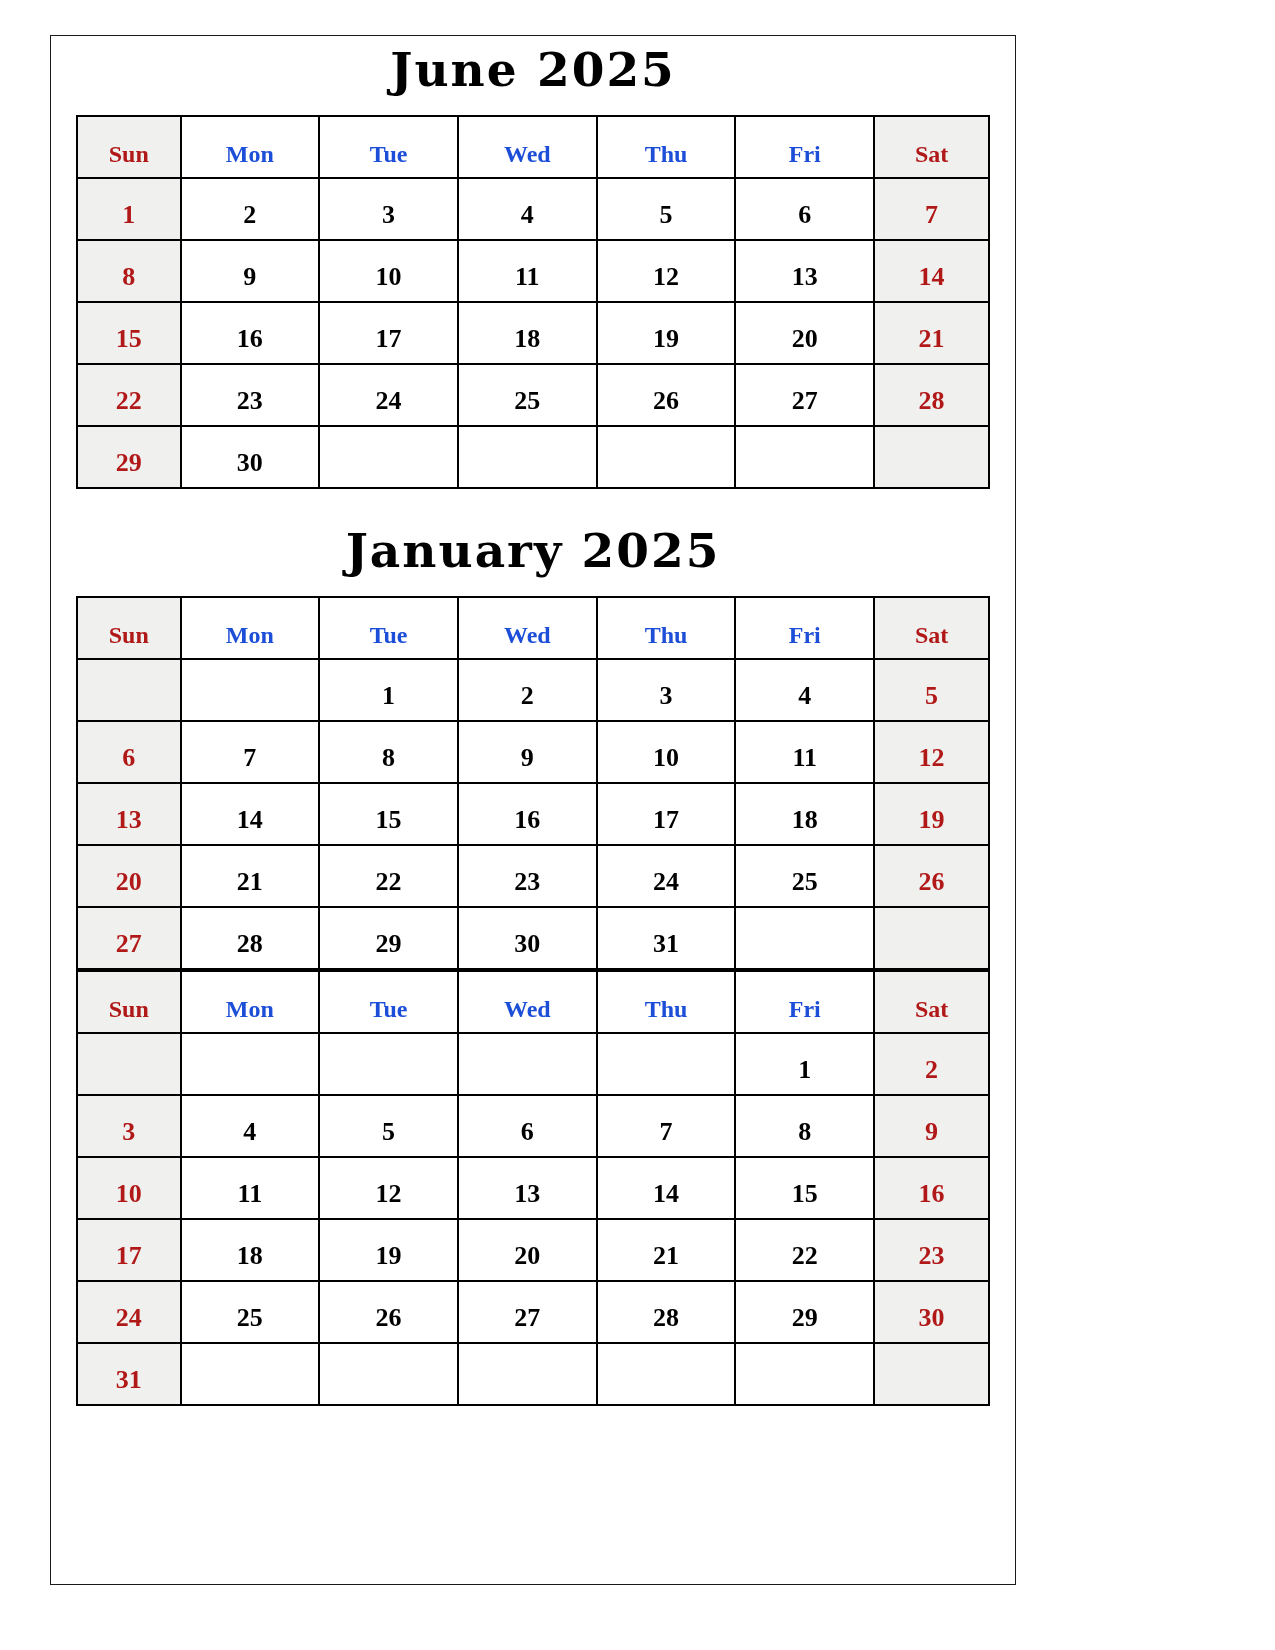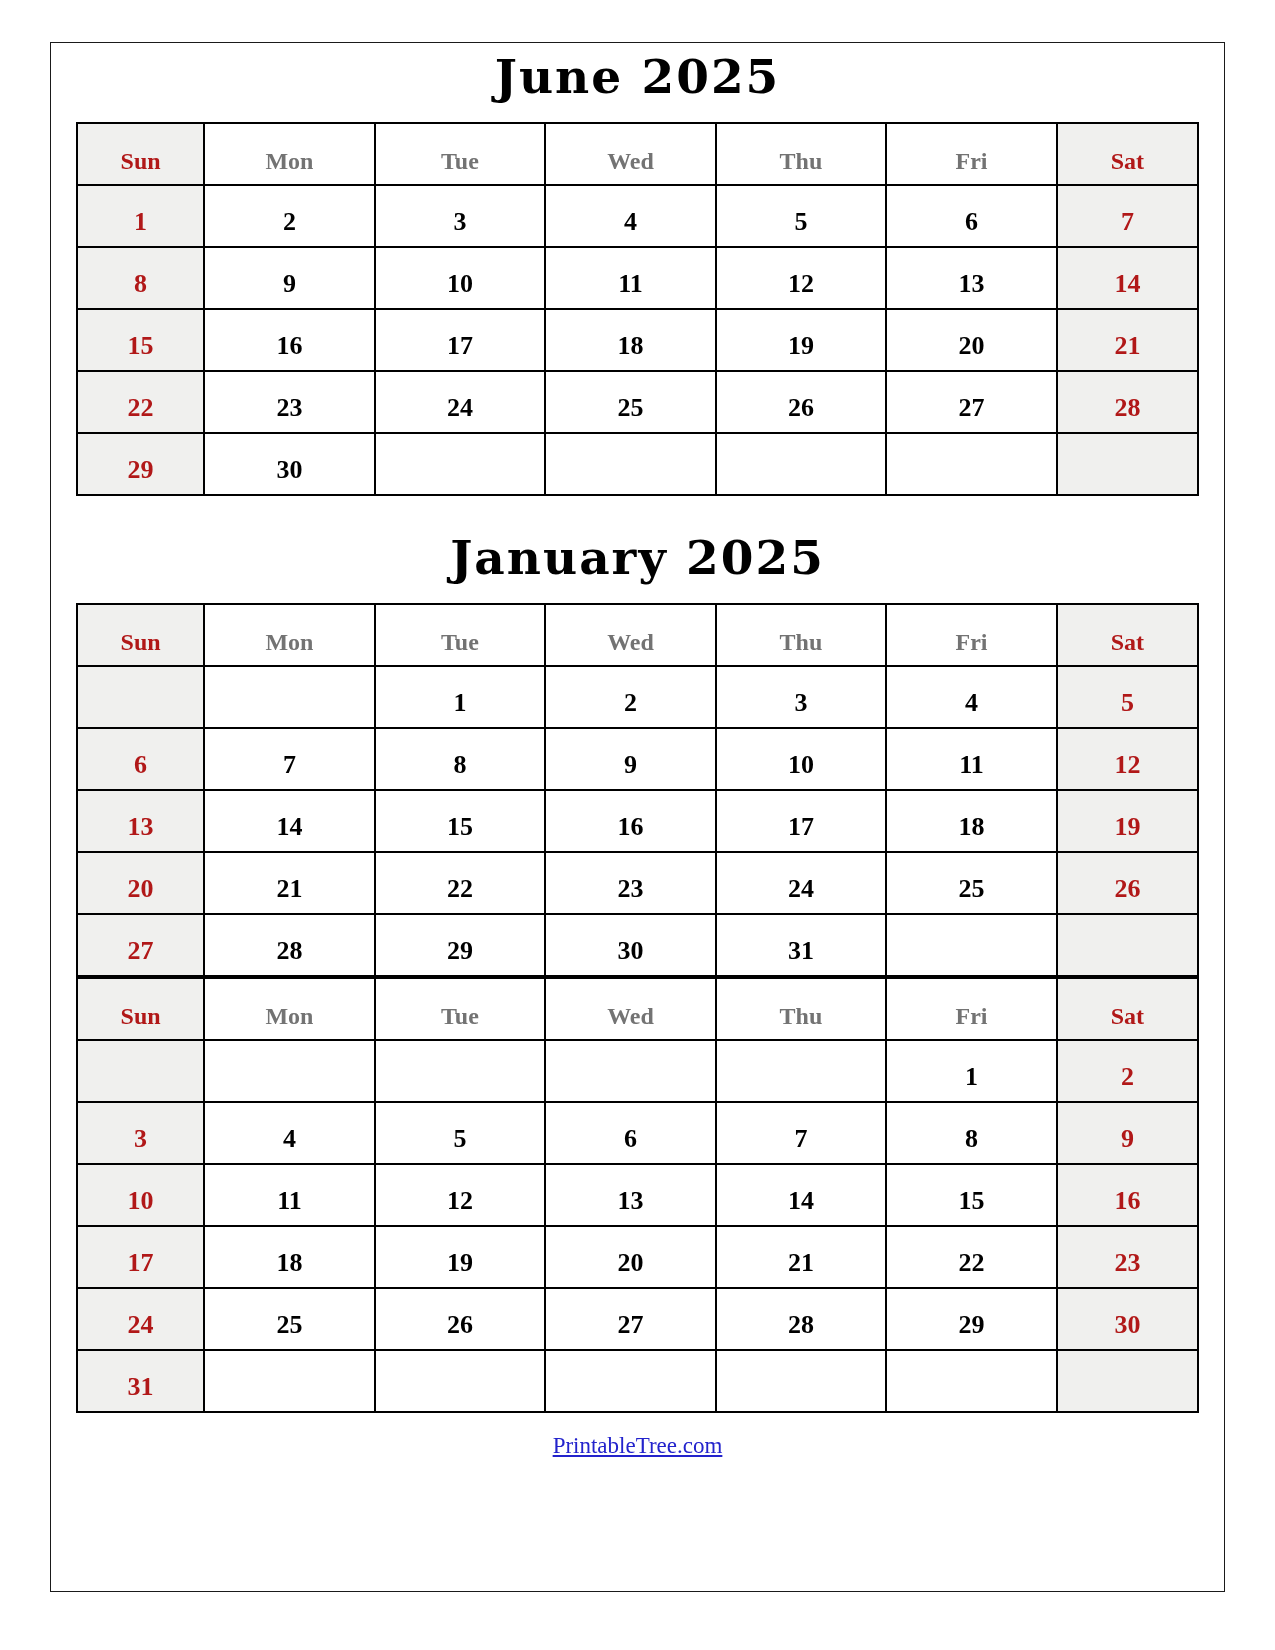--- a/index.html
+++ b/index.html
@@ -3,22 +3,22 @@
 <meta charset="utf-8">
 <style>
   * { margin: 0; padding: 0; box-sizing: border-box; }
   html, body {
     width: 1275px; height: 1650px;
     background: #ffffff;
     font-family: "Liberation Serif", serif;
   }
   .page-frame {
     position: absolute;
-    left: 50px; top: 42px;
-    width: 1175px; height: 1550px;
+    left: 50px; top: 35px;
+    width: 966px; height: 1550px;
     border: 1.5px solid #1a1a1a;
     background: #ffffff;
   }
   .month { padding: 0 25px; }
   .month-title {
     text-align: center;
     font-family: "DejaVu Serif", serif;
     font-weight: 800;
     font-size: 47px;
     line-height: 1.0;
@@ -38,21 +38,21 @@
     text-align: center;
     vertical-align: bottom;
     height: 62px;
     padding-bottom: 9px;
     overflow: hidden;
   }
   table.cal th {
     font-family: "Liberation Serif", serif;
     font-weight: bold;
     font-size: 24px;
-    color: #737373;
+    color: #1d4ed8;
   }
   table.cal td {
     font-family: "Liberation Serif", serif;
     font-weight: bold;
     font-size: 26px;
     color: #000000;
   }
   table.cal th:first-child, table.cal td:first-child { width: 11.35%; }
   table.cal th:last-child,  table.cal td:last-child  { width: 12.6%; }
   table.cal th.weekend, table.cal td.weekend {
@@ -269,17 +269,14 @@
             <td></td>
             <td></td>
             <td></td>
             <td></td>
             <td class="weekend"></td>
           </tr>
         </tbody>
     </table>
   </section>
 
-  <div class="footer">
-    <a>PrintableTree.com</a>
-  </div>
 
 </div>
 
 </body></html>

